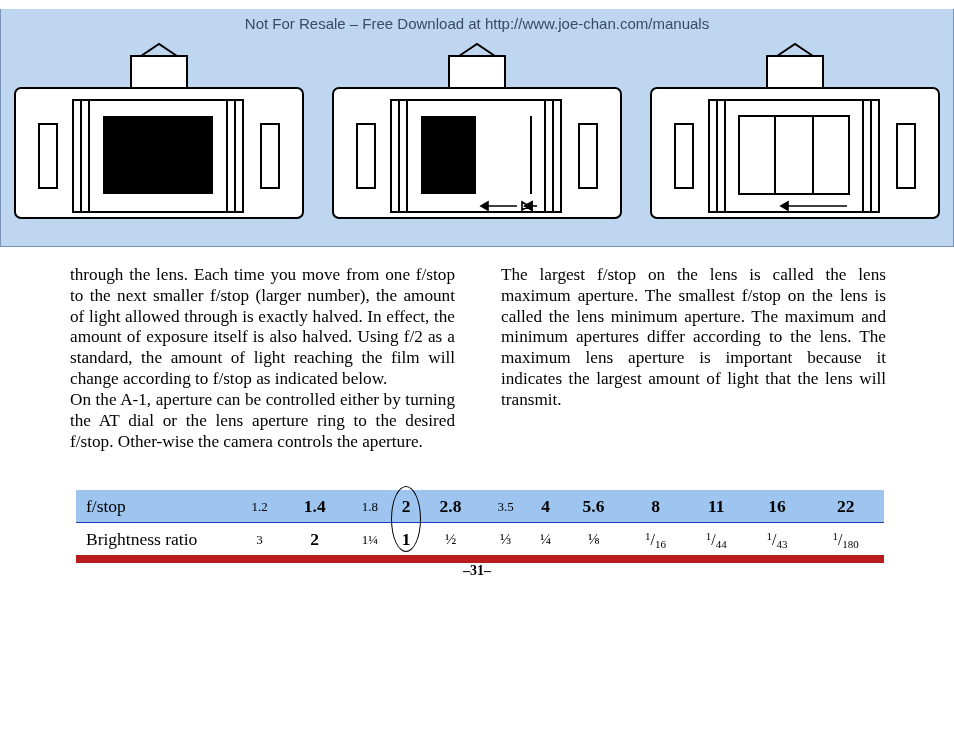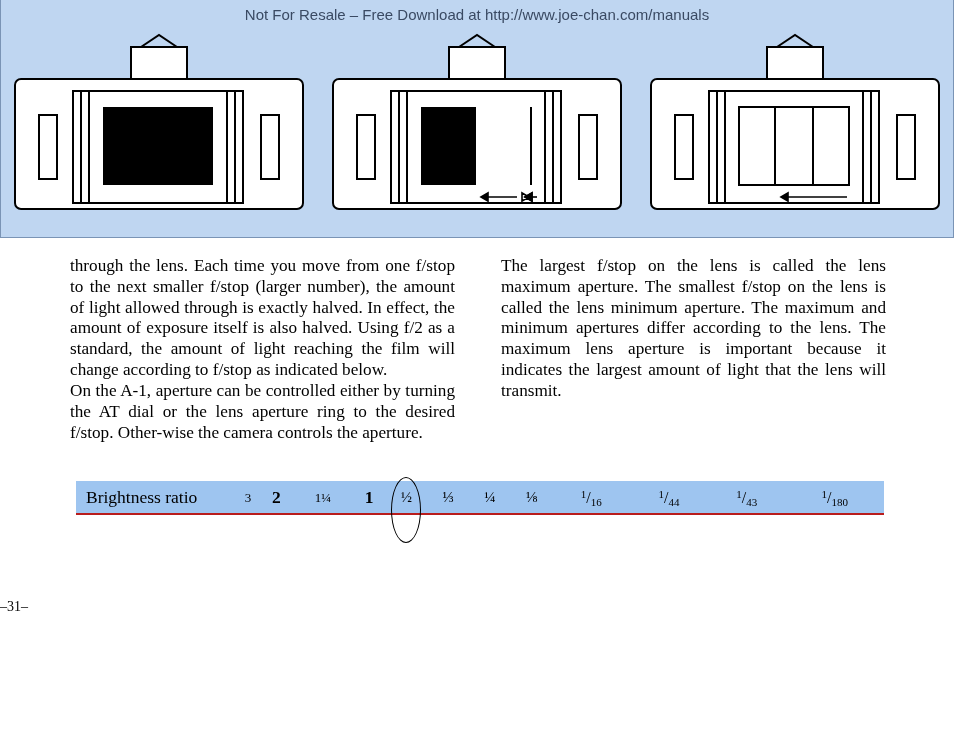--- a/index.html
+++ b/index.html
@@ -11,20 +11,21 @@
     color: #000;
     position: relative;
     background: #fff;
   }
   .blue-band {
     background: #bfd6f1;
     height: 238px;
     padding: 4px 6px 0 6px;
     border: 1px solid #7a94b5;
     border-top: none;
+    margin-top: 9px;
   }
   .resale-note {
     text-align: center;
     font-family: Arial, sans-serif;
     font-size: 15px;
     color: #3a4a63;
     padding-top: 2px;
   }
   .cameras {
     display: flex;
@@ -58,38 +59,38 @@
     padding: 6px 0 5px 0;
   }
   .tbl tr td.label {
     text-align: left;
     padding-left: 10px;
     font-size: 17.5px;
     width: 160px;
   }
   .tbl tr:first-child { background: #9ec5f0; }
   .tbl tr:first-child td { border-bottom: 1px solid #1d3cbf; }
-  .tbl tr:last-child td { border-bottom: 2px solid #b91c1c; }
+  .tbl tr:last-child td { border-bottom: 8px solid #b91c1c; }
   .bold { font-weight: bold; font-size: 17.5px; }
   .small { font-size: 13px; }
   .frac { font-size: 15px; }
   .sup { font-size: 11px; vertical-align: 5px; }
   .sub { font-size: 11px; vertical-align: -3px; }
   .circle {
     position: absolute;
     border: 1.5px solid #000;
     border-radius: 50%;
     width: 30px;
     height: 66px;
     pointer-events: none;
   }
   .page-num {
-    font-weight: normal;
+    text-align: center;
+    font-weight: bold;
     font-size: 14px;
-    margin-top: 84px;
   }
 </style>
 </head>
 <body>
 
 <div class="blue-band">
   <div class="resale-note">Not For Resale – Free Download at http://www.joe-chan.com/manuals</div>
   <div class="cameras">
 
     <svg width="296" height="186" viewBox="0 0 296 186">
@@ -153,20 +154,35 @@
 
 <div class="content">
   <div class="col" id="left-col">through the lens. Each time you move from one f/stop to the next smaller f/stop (larger number), the amount of light allowed through is exactly halved. In effect, the amount of exposure itself is also halved. Using f/2 as a standard, the amount of light reaching the film will change according to f/stop as indicated below.<br>On the A-1, aperture can be controlled either by turning the AT dial or the lens aperture ring to the desired f/stop. Other-wise the camera controls the aperture.</div>
   <div class="col">The largest f/stop on the lens is called the lens maximum aperture. The smallest f/stop on the lens is called the lens minimum aperture. The maximum and minimum apertures differ according to the lens. The maximum lens aperture is important because it indicates the largest amount of light that the lens will transmit.</div>
 </div>
 
 <div class="table-wrap">
   <table class="tbl">
     <tbody id="tbl-body">
         <tr>
+          <td class="label">f/stop</td>
+          <td class="small">1.2</td>
+          <td class="bold">1.4</td>
+          <td class="small">1.8</td>
+          <td class="bold">2</td>
+          <td class="bold">2.8</td>
+          <td class="small">3.5</td>
+          <td class="bold">4</td>
+          <td class="bold">5.6</td>
+          <td class="bold">8</td>
+          <td class="bold">11</td>
+          <td class="bold">16</td>
+          <td class="bold">22</td>
+        </tr>
+        <tr>
           <td class="label">Brightness ratio</td>
           <td class="small">3</td>
           <td class="bold">2</td>
           <td class="small">1¼</td>
           <td class="bold">1</td>
           <td class="frac">½</td>
           <td class="frac">⅓</td>
           <td class="frac">¼</td>
           <td class="frac">⅛</td>
           <td><span class="sup">1</span>/<span class="sub">16</span></td>

